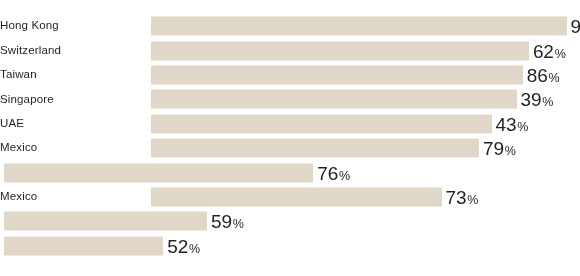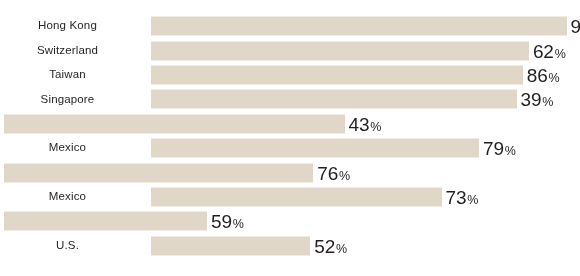--- a/index.html
+++ b/index.html
@@ -25,21 +25,21 @@
     width: 580px;
   }
   .chart-row {
     position: relative;
     height: 24.4px;
     display: flex;
     align-items: center;
   }
   .cat-label {
     width: 135px;
-    text-align: center;
+    text-align: left;
     font-size: 11.5px;
     color: #231f20;
     letter-spacing: 0.15px;
     white-space: nowrap;
     padding-right: 12px;
     line-height: 1;
   }
   .bar-area {
     position: relative;
     flex: 1 1 auto;
@@ -125,20 +125,21 @@
           <div class="bar-wrap">
             <div class="bar" style="width: 365.518px; background: rgb(225, 215, 201);"></div>
             <div class="value-label">
               <span class="value-num">39</span>
               <span class="value-pct">%</span>
             </div>
           </div>
         </div>
       </div>
       <div class="chart-row">
+        <div class="cat-label">UAE</div>
         <div class="bar-area">
           <div class="bar-wrap">
             <div class="bar" style="width: 340.526px; background: rgb(225, 215, 201);"></div>
             <div class="value-label">
               <span class="value-num">43</span>
               <span class="value-pct">%</span>
             </div>
           </div>
         </div>
       </div>
@@ -182,21 +183,20 @@
           <div class="bar-wrap">
             <div class="bar" style="width: 203.066px; background: rgb(225, 215, 201);"></div>
             <div class="value-label">
               <span class="value-num">59</span>
               <span class="value-pct">%</span>
             </div>
           </div>
         </div>
       </div>
       <div class="chart-row">
-        <div class="cat-label">U.S.</div>
         <div class="bar-area">
           <div class="bar-wrap">
             <div class="bar" style="width: 159.328px; background: rgb(225, 215, 201);"></div>
             <div class="value-label">
               <span class="value-num">52</span>
               <span class="value-pct">%</span>
             </div>
           </div>
         </div>
       </div>

